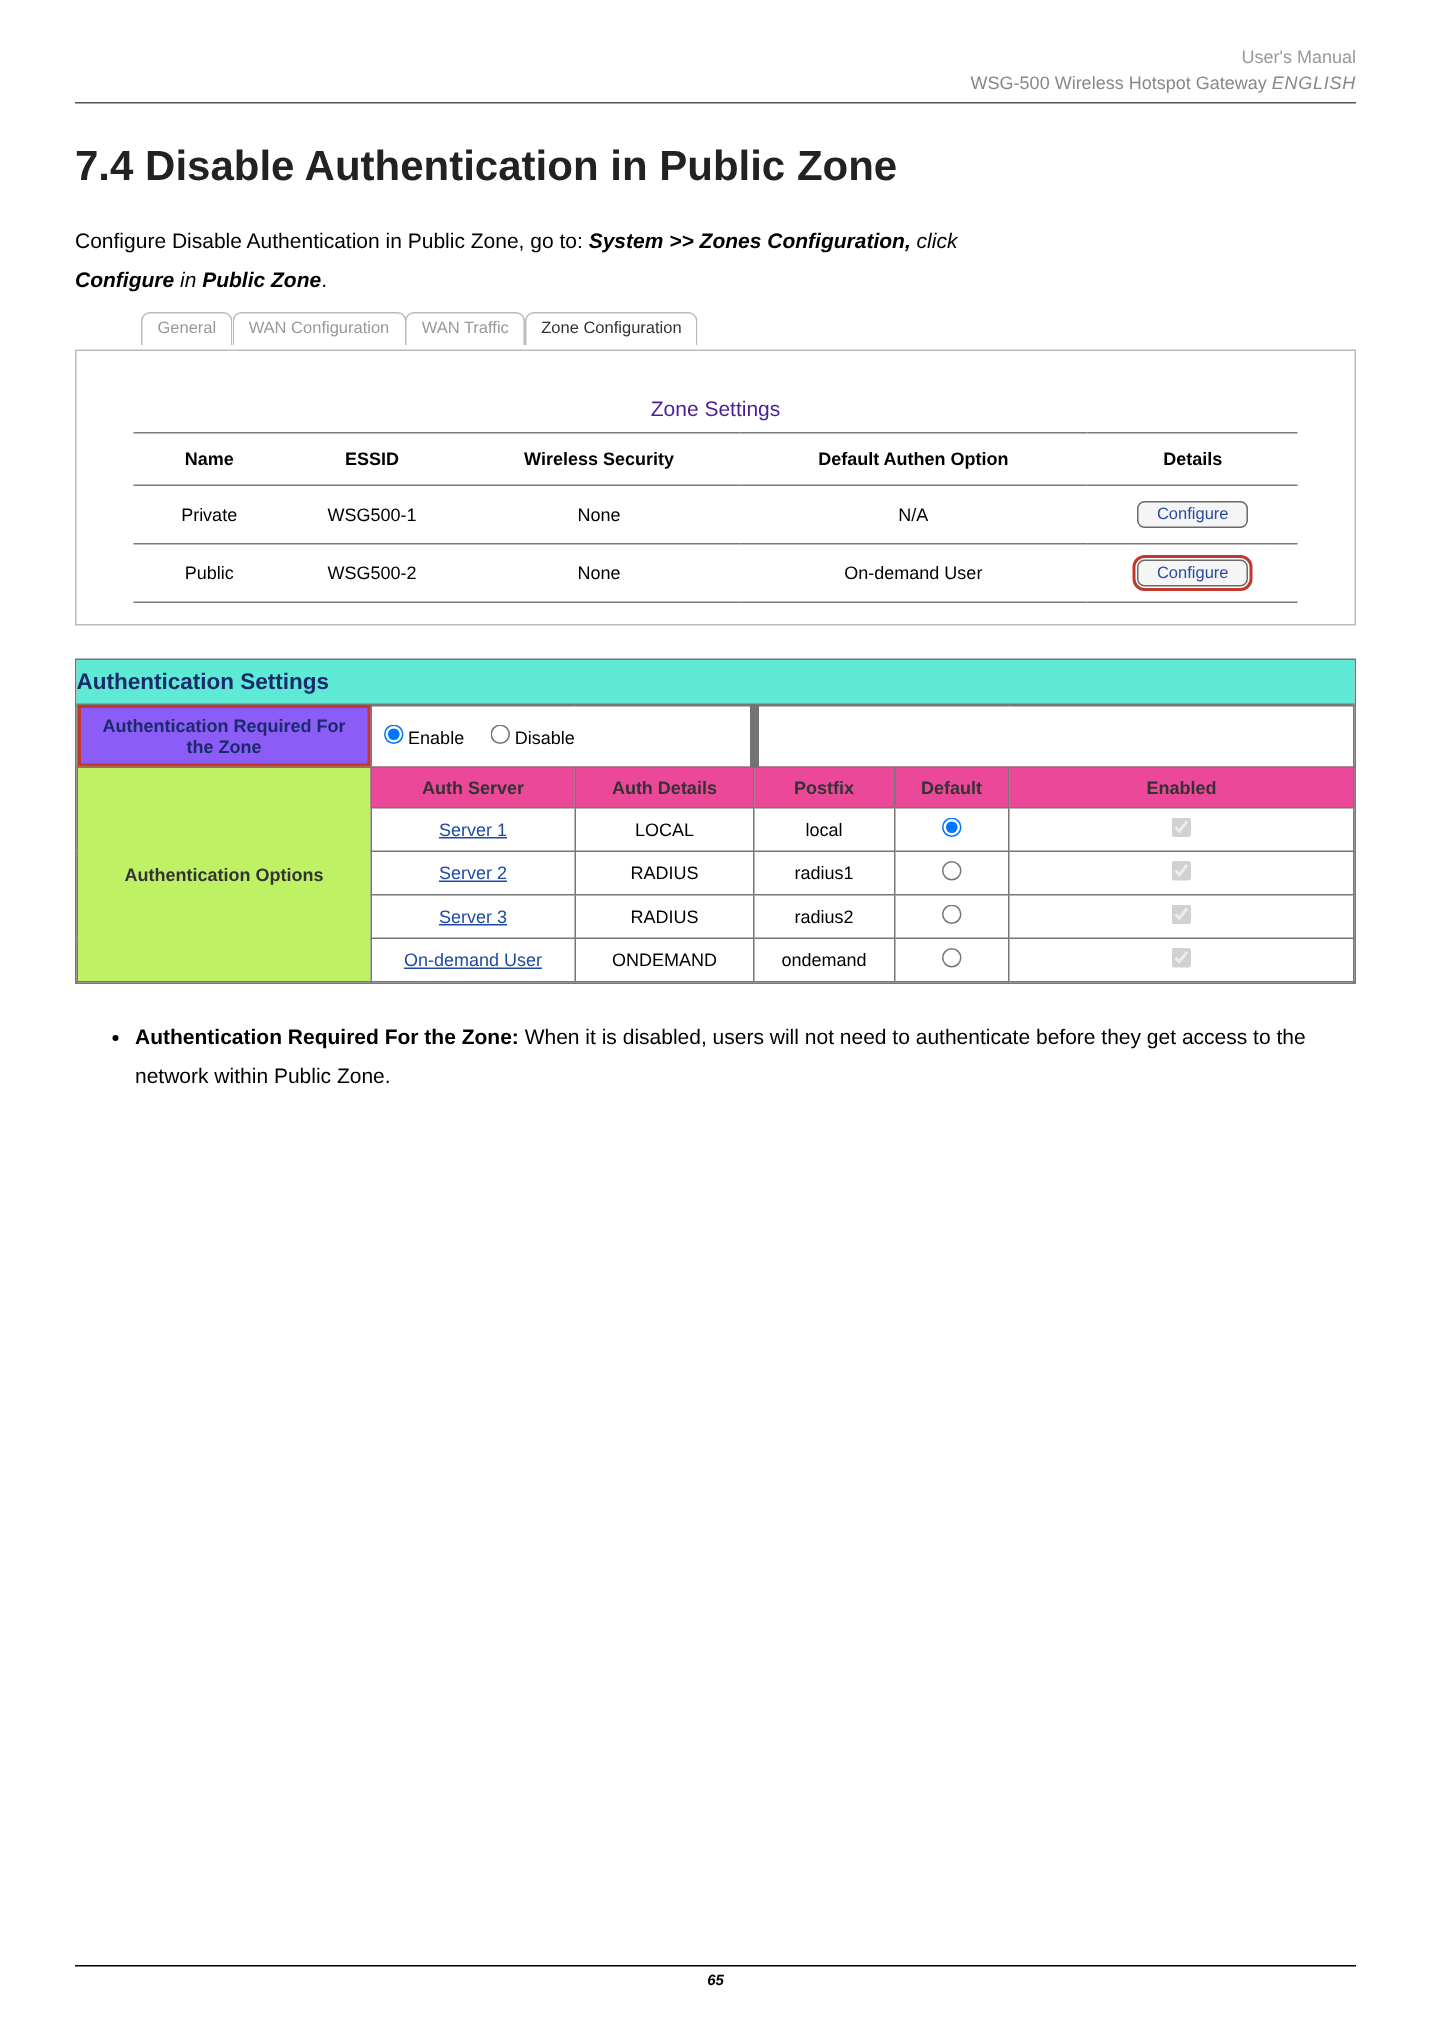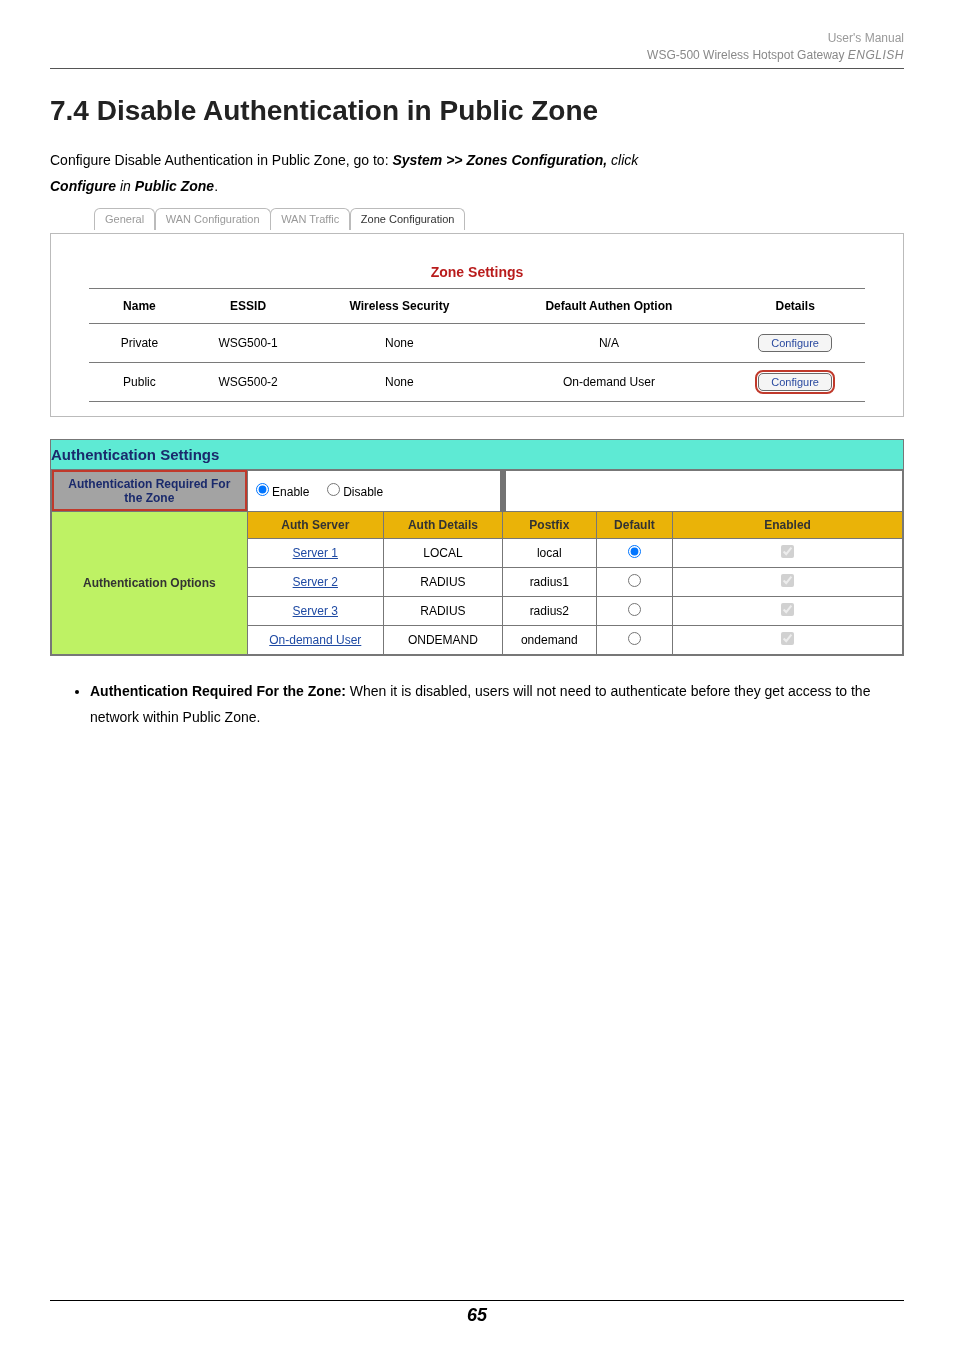--- a/index.html
+++ b/index.html
@@ -66,24 +66,24 @@
     margin-top: -1px;
   }
 
   
   table.zone {
     border-collapse: collapse;
     width: 100%;
     font-size: 12px;
   }
   table.zone caption {
-    font-weight: bold;
+    font-weight: normal;
     font-size: 14px;
     padding: 4px 0 8px 0;
-    color: #b91c1c;
+    color: #4c1d95;
   }
   table.zone th, table.zone td {
     border-top: 1px solid #7a7a7a;
     border-bottom: 1px solid #7a7a7a;
     padding: 10px 8px;
     text-align: center;
     vertical-align: middle;
   }
   table.zone th { font-weight: bold; }
   .btn-configure {
@@ -124,33 +124,33 @@
     table-layout: fixed;
   }
   table.auth td, table.auth th {
     border: 1px solid #777;
     padding: 6px 8px;
     text-align: center;
     vertical-align: middle;
     font-size: 12px;
   }
   .auth-left-highlight {
-    background: #a3a3a3;
+    background: #8b5cf6;
     outline: 2px solid #c0392b;
     outline-offset: -2px;
     font-weight: bold;
     color: #1a2a6c;
   }
   .auth-left-normal {
     background: #fff;
     font-weight: bold;
     color: #1a2a6c;
   }
   .auth-head-row td, .auth-head-row th {
-    background: #eab308;
+    background: #ec4899;
     font-weight: bold;
     color: #333;
   }
   .radio-cell { text-align: left; padding-left: 12px; }
   .radio-cell label { margin-right: 14px; cursor: pointer; }
   a.server-link { color: #1f4aa3; text-decoration: underline; cursor: pointer; }
   input[type=radio], input[type=checkbox] { cursor: pointer; }
   input[type=checkbox][disabled] { cursor: default; }
 
   
@@ -160,21 +160,21 @@
 
   
   .footer {
     position: absolute;
     bottom: 24px;
     left: 50px;
     right: 50px;
     text-align: center;
   }
   .footer hr { border: none; border-top: 1px solid #000; margin-bottom: 4px; }
-  .footer .pnum { font-style: italic; font-weight: bold; font-size: 18px; }
+  .footer .pnum { font-style: italic; font-weight: bold; font-size: 10px; }
 </style>
 </head>
 <body>
 
 <div class="header-right">
   <div class="line1">User's Manual</div>
   <div class="line2">
     <span>WSG-500 Wireless Hotspot Gateway </span><span class="english">ENGLISH</span>
   </div>
 </div>

